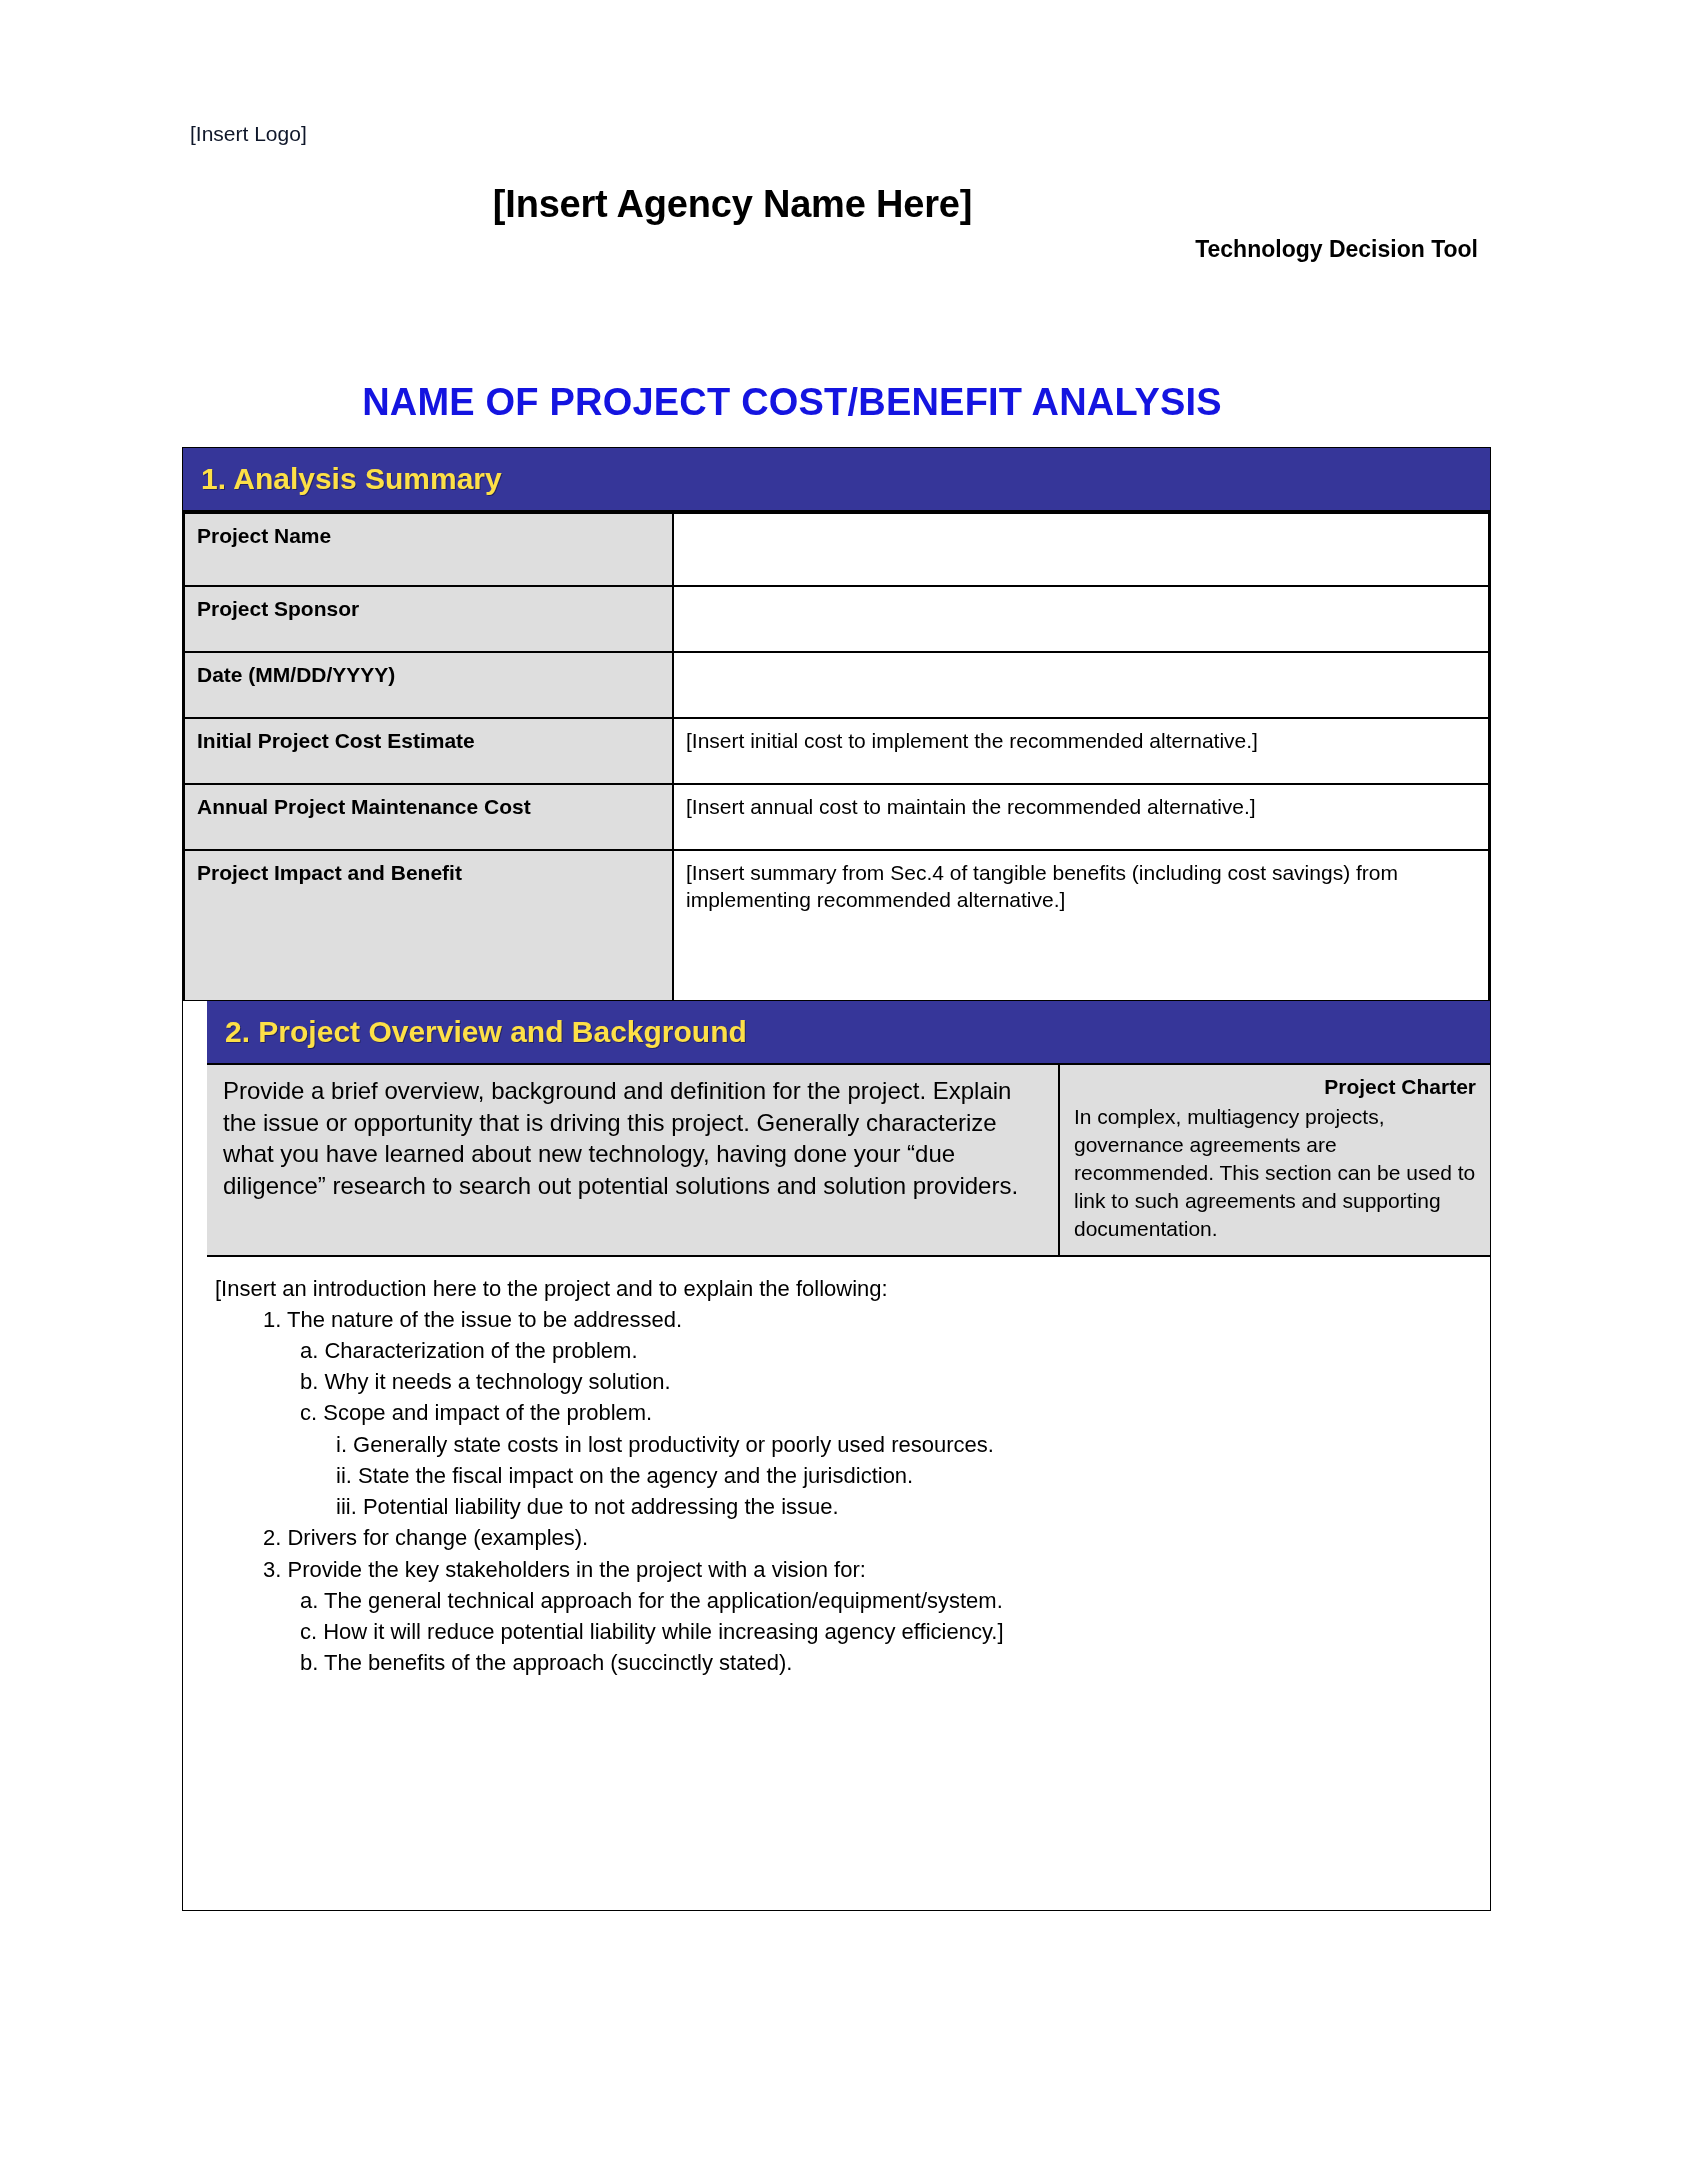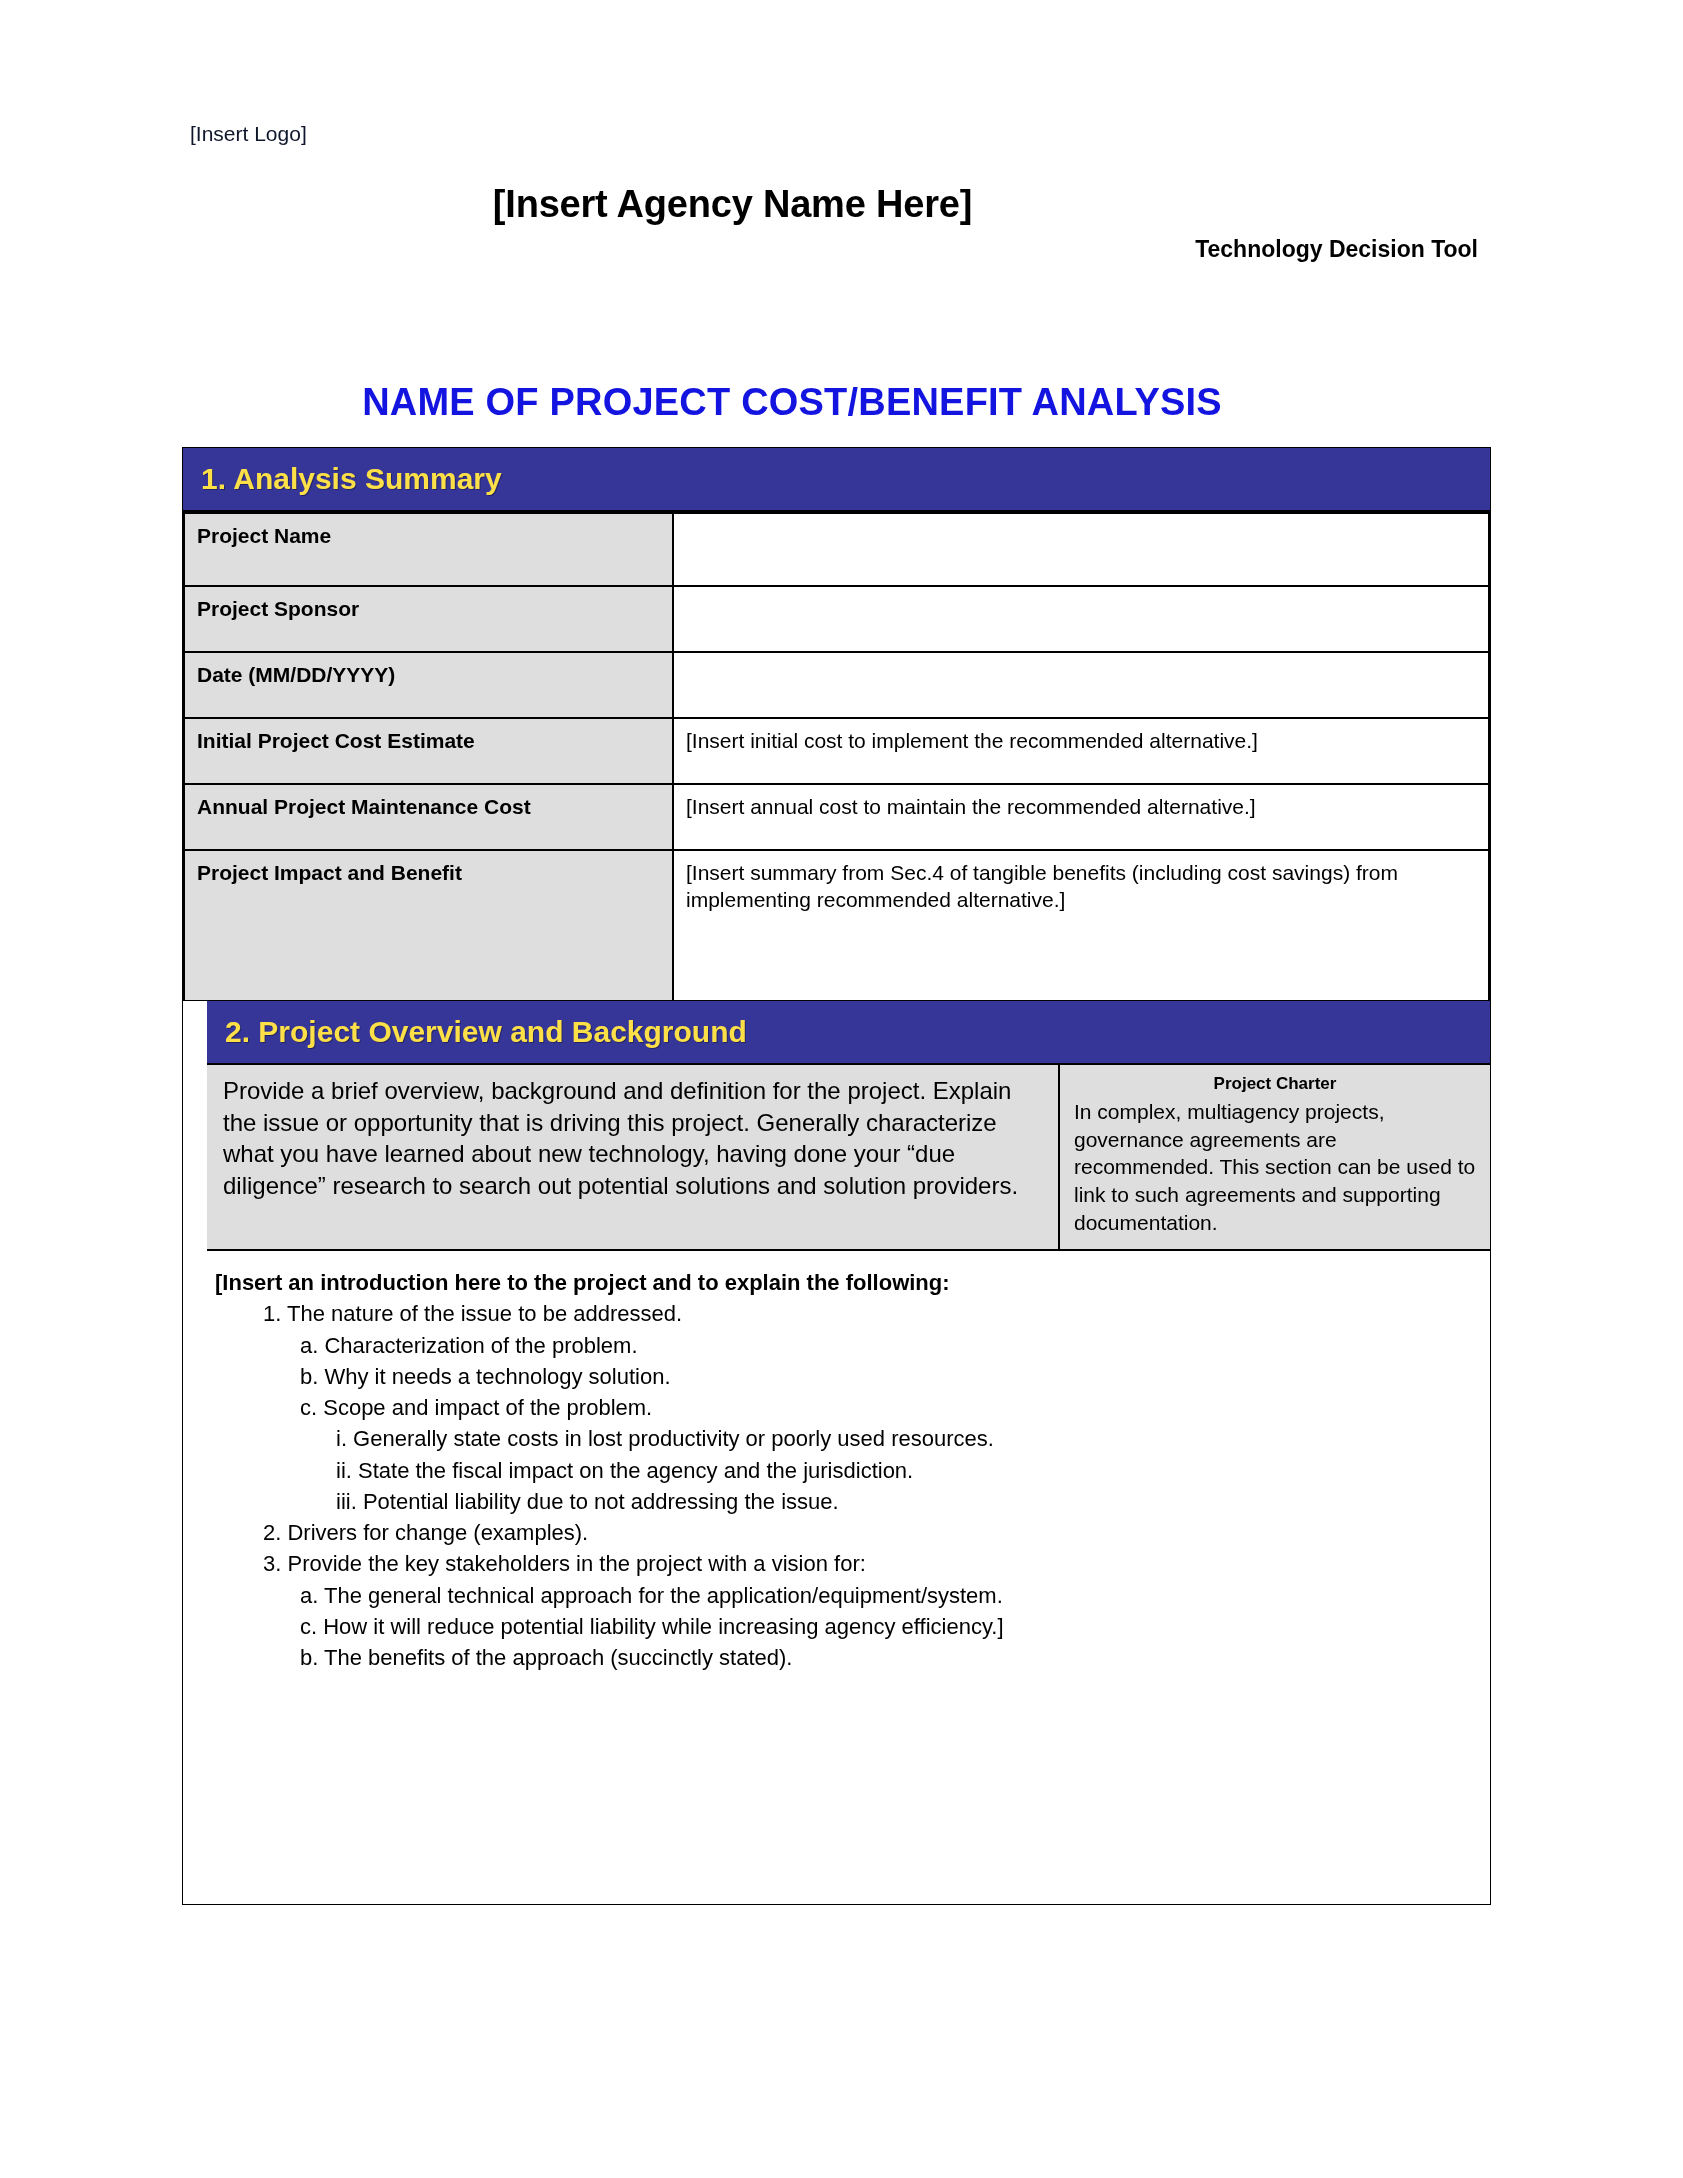--- a/index.html
+++ b/index.html
@@ -134,35 +134,35 @@
   }
   .s2-right {
     flex: 1;
     background: #dedede;
     box-sizing: border-box;
     padding: 8px 14px 12px 14px;
     font-size: 21px;
     line-height: 1.33;
   }
   .s2-right .charter-title {
-    text-align: center;
-    font-weight: bold;
-    font-size: 17px;
+    text-align: right;
+    font-weight: bold;
+    font-size: 21px;
     margin-bottom: 2px;
   }
 
   .s2-body {
     background: #fff;
     padding: 16px 20px 20px 8px;
     font-size: 22px;
     line-height: 1.42;
     min-height: 653px;
     box-sizing: border-box;
   }
-  .s2-body .lead { margin: 0 0 0 0; font-weight: bold; }
+  .s2-body .lead { margin: 0 0 0 0; }
   .lvl1 { padding-left: 48px; }
   .lvl2 { padding-left: 85px; }
   .lvl3 { padding-left: 121px; }
 </style>
 </head>
 <body>
 
 <div class="page">
 
   <div class="logo-placeholder">[Insert Logo]</div>

